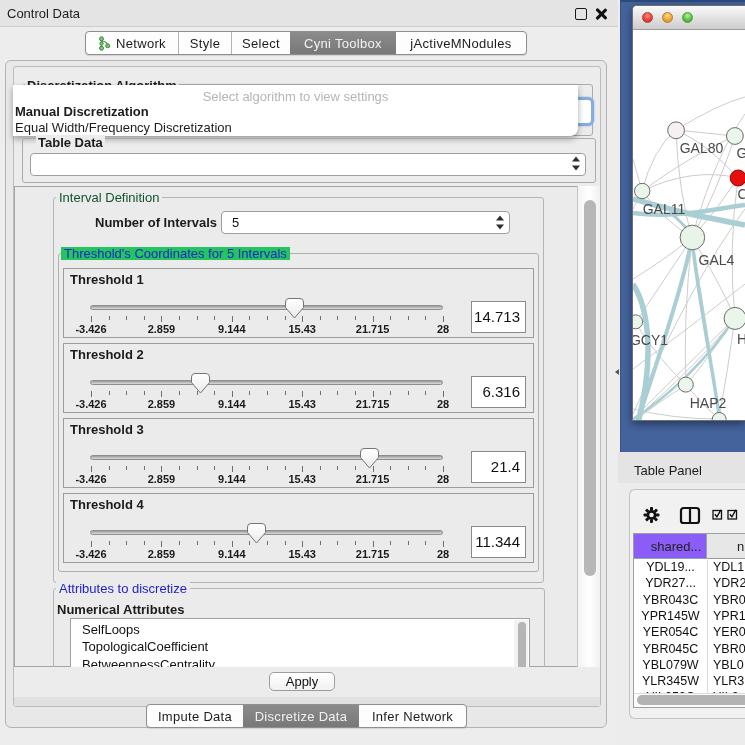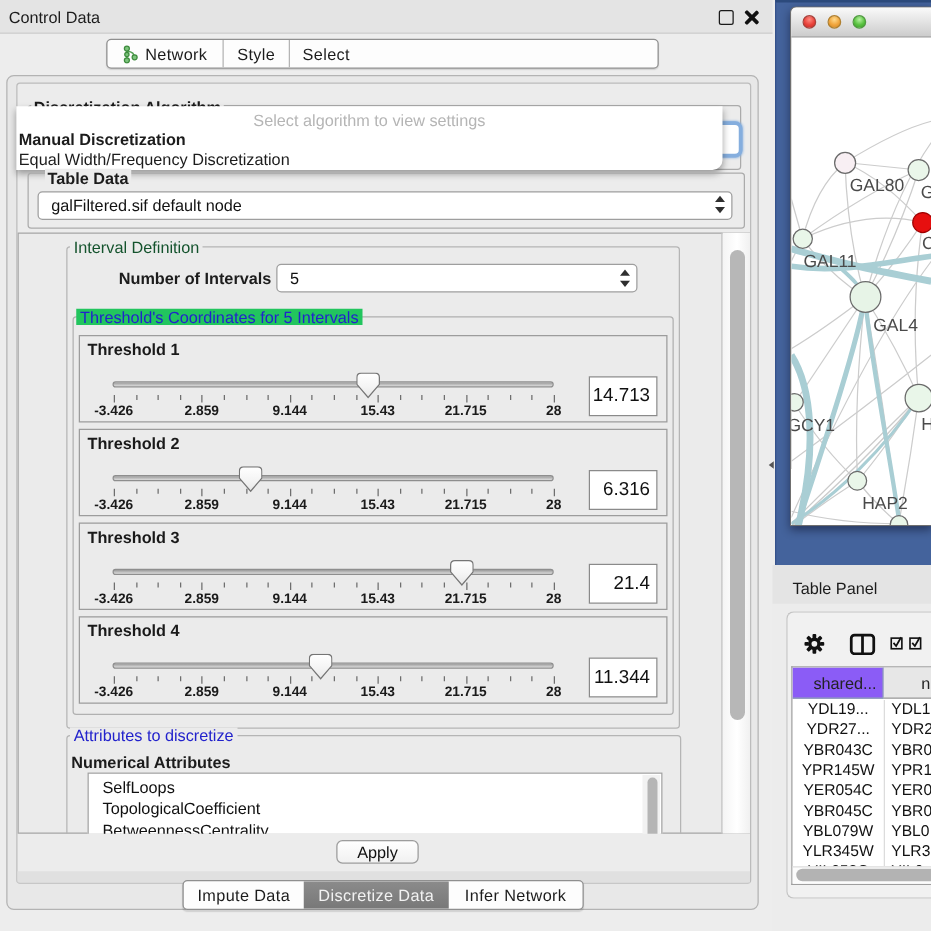--- a/index.html
+++ b/index.html
@@ -55,20 +55,22 @@
       <path d="M3.5 5 C 8.5 5.5 9 7 9.5 9.5" fill="none" stroke="#55a055" stroke-width="1.2"></path>
       <circle cx="3.5" cy="2.8" r="2" fill="#7cc47c" stroke="#3d8b3d" stroke-width="1"></circle>
       <circle cx="3.5" cy="7.5" r="1.7" fill="#7cc47c" stroke="#3d8b3d" stroke-width="1"></circle>
       <circle cx="3.5" cy="12.2" r="2" fill="#7cc47c" stroke="#3d8b3d" stroke-width="1"></circle>
       <circle cx="9.7" cy="9.8" r="2" fill="#7cc47c" stroke="#3d8b3d" stroke-width="1"></circle>
     </svg>Network</div>
   <div class="div"></div>
   <div class="s" style="width:52px;">Style</div>
   <div class="div"></div>
   <div class="s" style="width:58px;">Select</div>
+  <div class="s dark" style="width:106px;">Cyni Toolbox</div>
+  <div class="s" style="width:130px;">jActiveMNodules</div>
 </div>
 
 <div class="abs" style="left:5px;top:60px;width:602px;height:668px;background:#e8e8e8;border:1px solid #b3b3b3;border-radius:6px;box-sizing:border-box;"></div>
 
 <div class="abs" style="left:13px;top:66px;width:588px;height:641px;background:#ececec;border:1px solid #bcbcbc;border-radius:3px;box-sizing:border-box;"></div>
 <div class="abs" style="left:14px;top:697px;width:586px;height:9px;background:#e0e0e0;"></div>
 
 <div class="gbox" style="left:22px;top:84px;width:569px;height:50px;"></div>
 <div class="abs b13" style="left:25px;top:78px;background:#ececec;padding:0 2px;">Discretization Algorithm</div>
 
@@ -76,21 +78,20 @@
 
 <div class="abs" style="left:13px;top:84.5px;width:565px;height:51.5px;background:#fff;
   border-radius:0 0 8px 0;box-shadow:0 3px 6px rgba(0,0,0,0.35);"></div>
 <div class="abs" style="left:13px;top:84.5px;width:565px;height:23px;color:#b5b5b5;font-size:13px;text-align:center;line-height:23px;">Select algorithm to view settings</div>
 <div class="abs b13" style="left:15px;top:104px;">Manual Discretization</div>
 <div class="abs n13" style="left:15px;top:120px;">Equal Width/Frequency Discretization</div>
 
 <div class="gbox" style="left:22px;top:138px;width:572px;height:43px;"></div>
 <div class="abs b13" style="left:36px;top:134.5px;background:#ececec;padding:0 2px;">Table Data</div>
 <div class="combo" style="left:30px;top:153px;width:554px;height:20.5px;">
-  <span style="margin-left:10px;">galFiltered.sif default node</span>
   <div class="arrows"></div>
 </div>
 
 <div class="abs" style="left:14px;top:186px;width:586px;height:481px;background:#ebebeb;border:1px solid #a5a5a5;box-sizing:border-box;overflow:hidden;">
 </div>
 
 <div id="vp" class="abs" style="left:14px;top:186px;width:586px;height:481px;overflow:hidden;">
 
   <div class="gbox" style="left:39px;top:11px;width:489px;height:384px;border-color:#b5b5b5;"></div>
   <div class="glabel" style="left:42px;top:5px;color:#14532d;background:#ebebeb;">Interval Definition</div>

